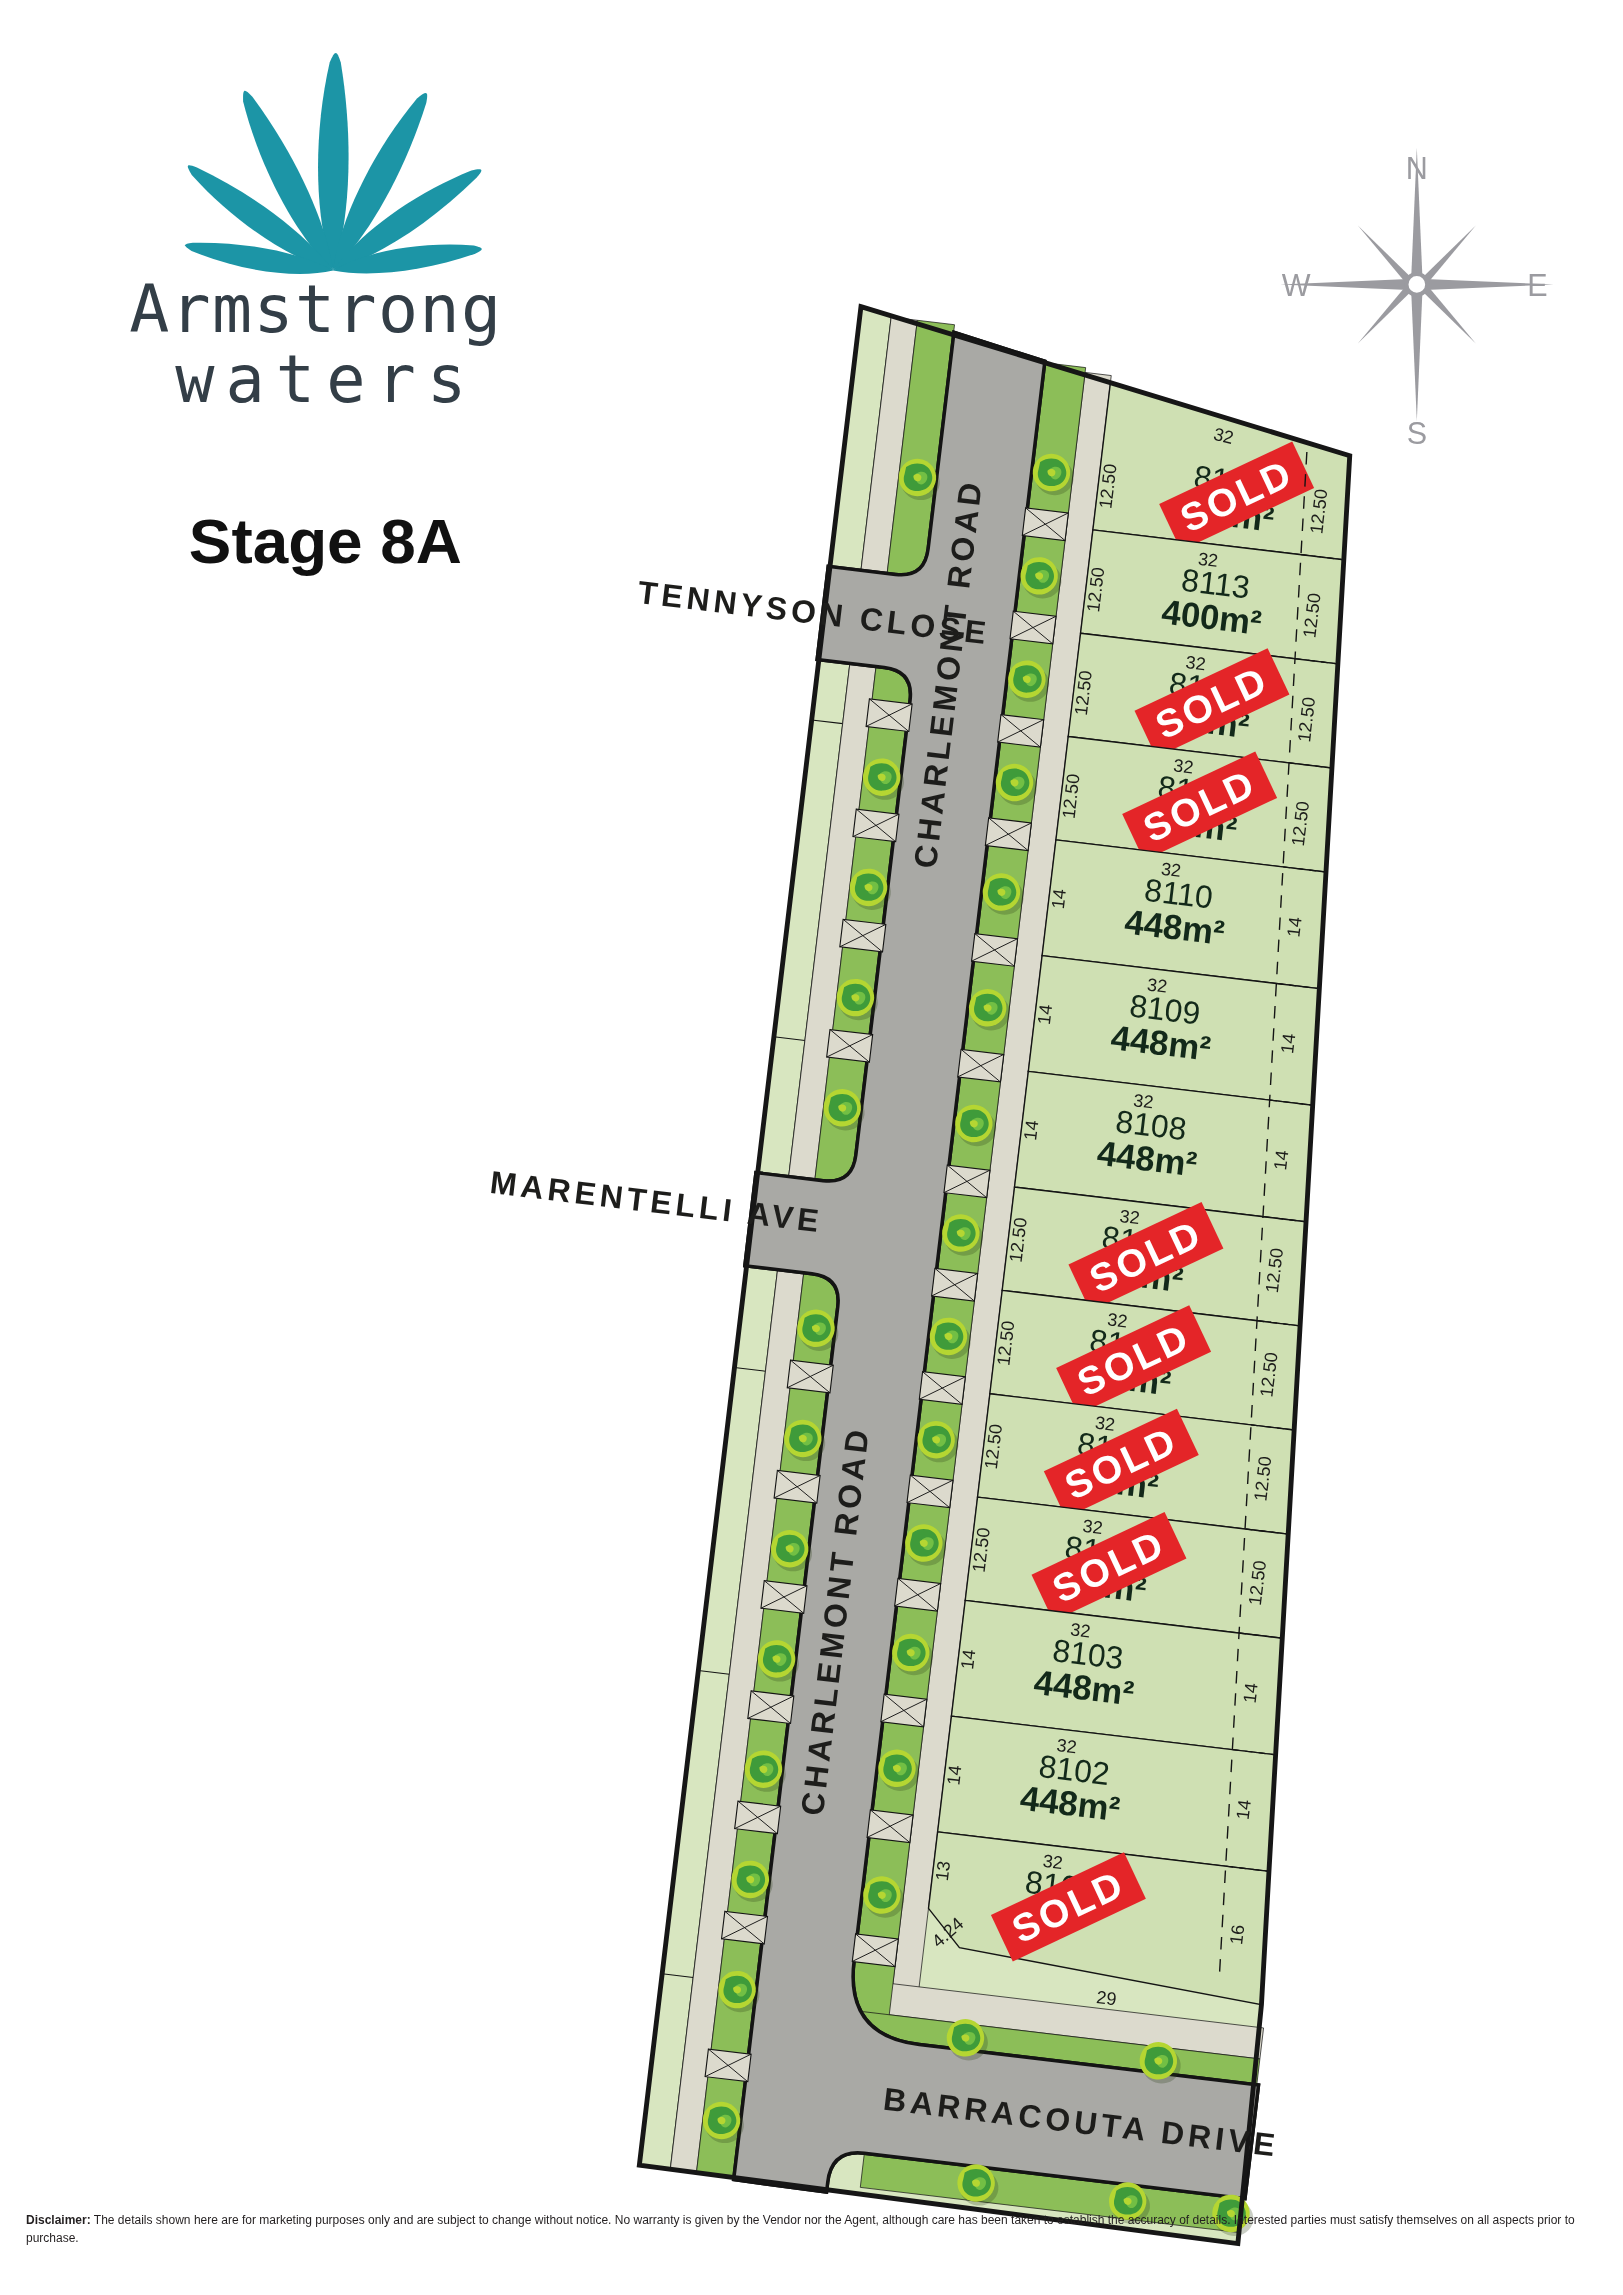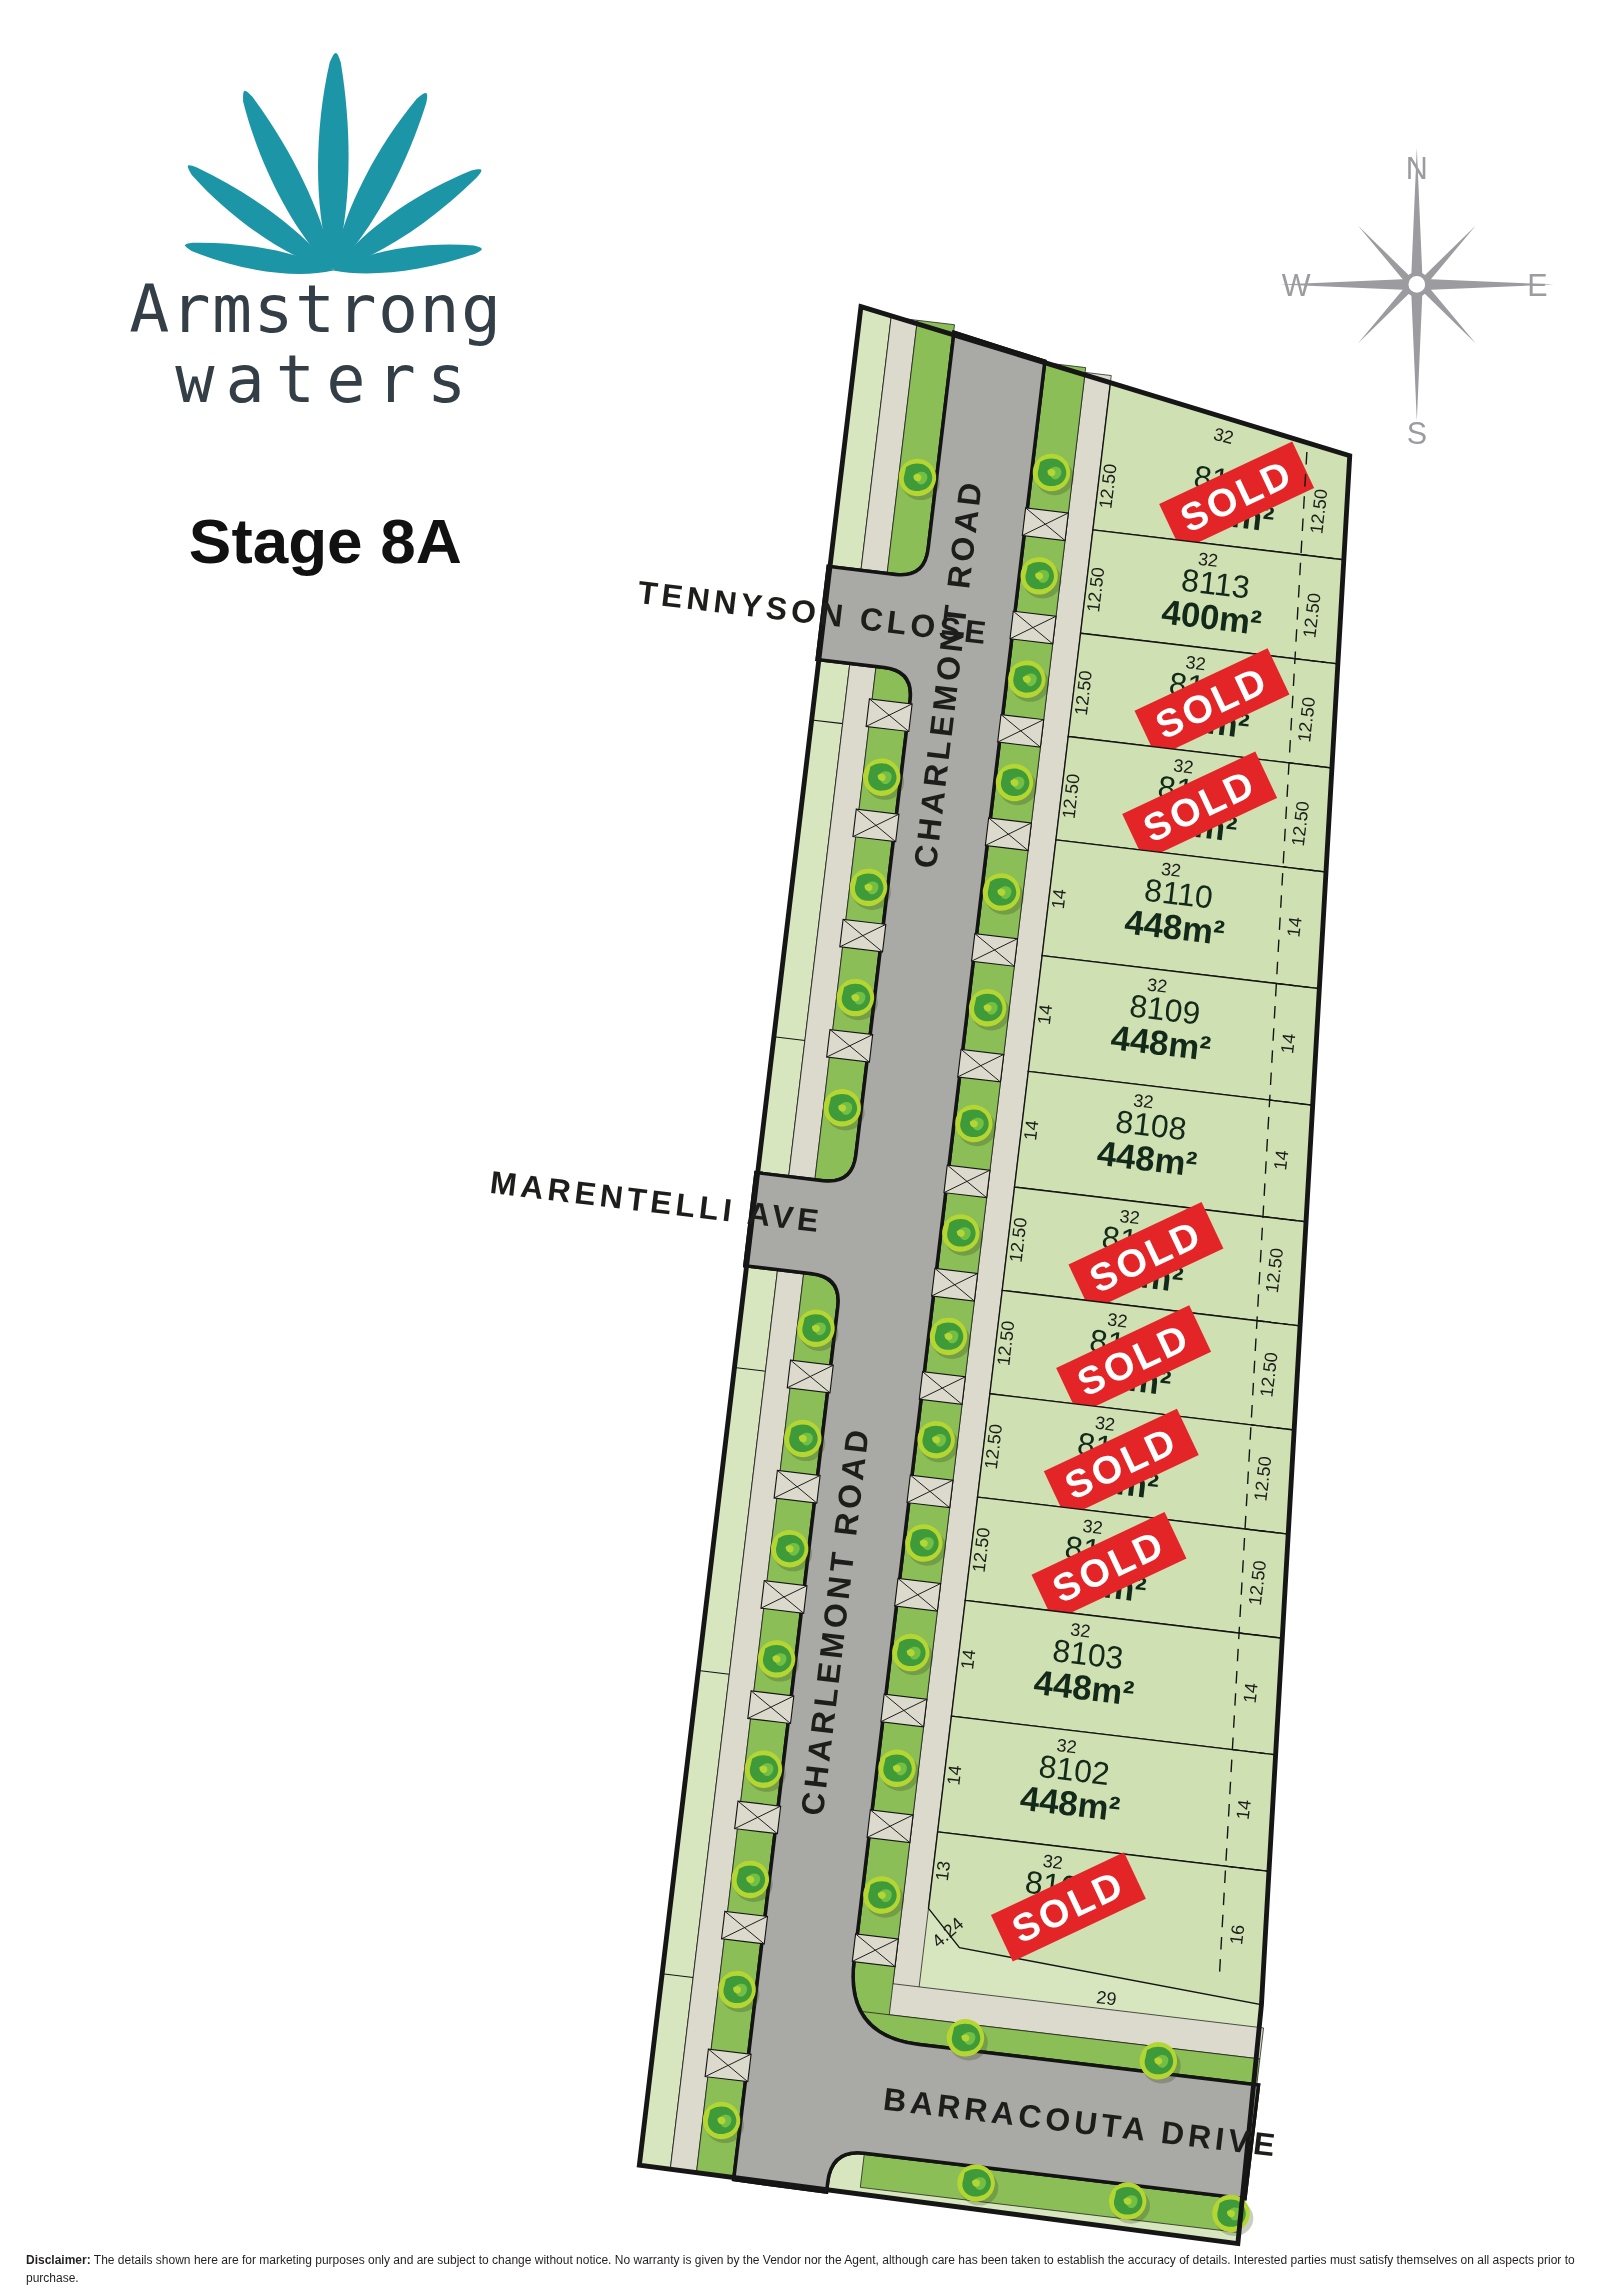--- a/index.html
+++ b/index.html
@@ -6,21 +6,21 @@
   #page{position:relative;width:1623px;height:2295px;background:#ffffff;overflow:hidden;
         font-family:"Liberation Sans",sans-serif;}
   svg text{user-select:none;}
   .dim{font-size:26px;fill:#1d1d1b;font-family:"Liberation Sans",sans-serif;}
   .lotnum{font-size:46px;fill:#13291a;font-family:"Liberation Sans",sans-serif;}
   .lotarea{font-size:50px;font-weight:bold;fill:#13291a;font-family:"Liberation Sans",sans-serif;}
   .street{font-size:46px;font-weight:bold;fill:#1d1d1b;letter-spacing:6px;font-family:"Liberation Sans",sans-serif;}
   .soldtxt{font-size:56px;font-weight:bold;fill:#ffffff;letter-spacing:4px;font-family:"Liberation Sans",sans-serif;}
   .compassletter{font-size:44px;fill:#9b9ba0;font-family:"Liberation Sans",sans-serif;}
   #disclaimer{position:absolute;left:26px;top:2211px;width:1571px;font-size:12px;
-              line-height:1.5;color:#231f20;font-family:"Liberation Sans",sans-serif;margin-top:40px;}
+              line-height:1.5;color:#231f20;font-family:"Liberation Sans",sans-serif;}
   #disclaimer b{font-weight:bold;}
   .wordmark{font-family:"DejaVu Sans Mono",monospace;fill:#333e47;}
   .stage{font-family:"Liberation Sans",sans-serif;font-weight:bold;fill:#111111;}
 </style>
 </head>
 <body>
 
 <div id="page">
 <svg width="1623" height="2295" viewBox="0 0 2339 3308" xmlns="http://www.w3.org/2000/svg">
 

